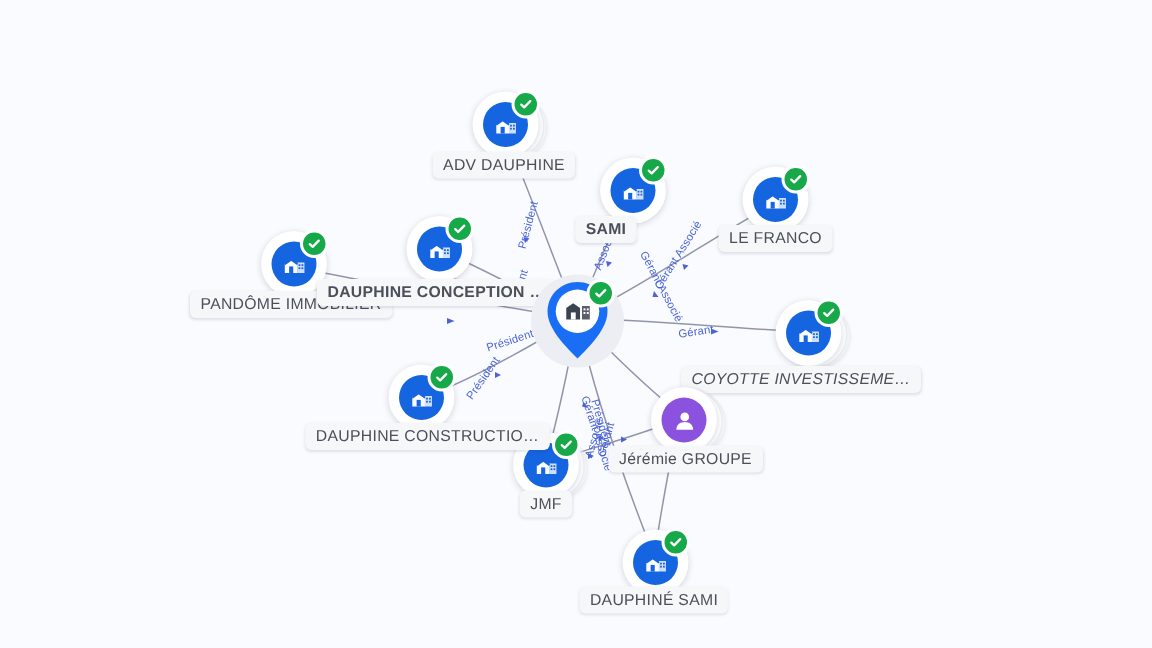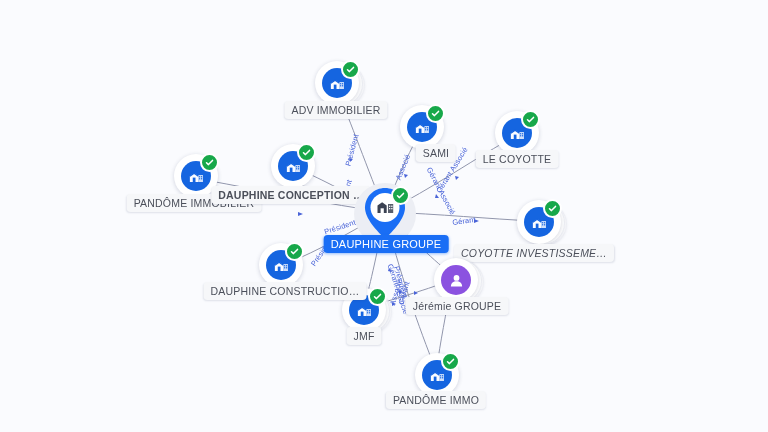--- a/index.html
+++ b/index.html
@@ -148,21 +148,21 @@
 </svg>
             </div>
             <div class="badge">
   <svg viewBox="0 0 12 12">
                 <path d="M2 6.3 L4.6 8.8 L10 3.2" stroke="#ffffff" stroke-width="2" fill="none" stroke-linecap="round" stroke-linejoin="round"></path>
               </svg>
             </div>
           </div>
         </div>
       </div>
-      <div class="lbl plain" style="left: 336px; top: 101px;">ADV IMMOBILIER</div>
+      <div class="lbl plain" style="left: 336px; top: 101px;">ADV DAUPHINE</div>
       <div class="node" style="left: 422px; top: 127px;">
         <div class="node-stack">
           <div class="disc">
             <div class="inner">
               <svg viewBox="0 0 20 20" width="17" height="17" fill="#ffffff">
   <path d="M2.2 16.5 v-7.2 l5-3.4 5 3.4 v7.2 z" fill="#ffffff" opacity=".98"></path>
   <path d="M12 16.5 v-8.2 h5.6 v8.2 z" fill="#cfe0fb"></path>
   <rect x="13" y="9.6" width="1.4" height="1.4" fill="#1565e0"></rect>
   <rect x="15.3" y="9.6" width="1.4" height="1.4" fill="#1565e0"></rect>
   <rect x="13" y="12" width="1.4" height="1.4" fill="#1565e0"></rect>
@@ -172,21 +172,21 @@
 </svg>
             </div>
             <div class="badge">
   <svg viewBox="0 0 12 12">
                 <path d="M2 6.3 L4.6 8.8 L10 3.2" stroke="#ffffff" stroke-width="2" fill="none" stroke-linecap="round" stroke-linejoin="round"></path>
               </svg>
             </div>
           </div>
         </div>
       </div>
-      <div class="lbl plain" style="left: 436px; top: 144px;">SAMI</div>
+      <div class="lbl plain" style="left: 404px; top: 144px; font-weight: bold;">SAMI</div>
       <div class="node" style="left: 517px; top: 133px;">
         <div class="node-stack">
           <div class="disc">
             <div class="inner">
               <svg viewBox="0 0 20 20" width="17" height="17" fill="#ffffff">
   <path d="M2.2 16.5 v-7.2 l5-3.4 5 3.4 v7.2 z" fill="#ffffff" opacity=".98"></path>
   <path d="M12 16.5 v-8.2 h5.6 v8.2 z" fill="#cfe0fb"></path>
   <rect x="13" y="9.6" width="1.4" height="1.4" fill="#1565e0"></rect>
   <rect x="15.3" y="9.6" width="1.4" height="1.4" fill="#1565e0"></rect>
   <rect x="13" y="12" width="1.4" height="1.4" fill="#1565e0"></rect>
@@ -196,21 +196,21 @@
 </svg>
             </div>
             <div class="badge">
   <svg viewBox="0 0 12 12">
                 <path d="M2 6.3 L4.6 8.8 L10 3.2" stroke="#ffffff" stroke-width="2" fill="none" stroke-linecap="round" stroke-linejoin="round"></path>
               </svg>
             </div>
           </div>
         </div>
       </div>
-      <div class="lbl plain" style="left: 517px; top: 150px;">LE COYOTTE</div>
+      <div class="lbl plain" style="left: 517px; top: 150px;">LE FRANCO</div>
       <div class="node" style="left: 539px; top: 222px;">
         <div class="node-stack">
           <div class="stack-card c3"></div>
                         <div class="stack-card c2"></div>
           <div class="disc">
             <div class="inner">
               <svg viewBox="0 0 20 20" width="17" height="17" fill="#ffffff">
   <path d="M2.2 16.5 v-7.2 l5-3.4 5 3.4 v7.2 z" fill="#ffffff" opacity=".98"></path>
   <path d="M12 16.5 v-8.2 h5.6 v8.2 z" fill="#cfe0fb"></path>
   <rect x="13" y="9.6" width="1.4" height="1.4" fill="#1565e0"></rect>
@@ -261,21 +261,21 @@
 </svg>
             </div>
             <div class="badge">
   <svg viewBox="0 0 12 12">
                 <path d="M2 6.3 L4.6 8.8 L10 3.2" stroke="#ffffff" stroke-width="2" fill="none" stroke-linecap="round" stroke-linejoin="round"></path>
               </svg>
             </div>
           </div>
         </div>
       </div>
-      <div class="lbl plain" style="left: 436px; top: 391px;">PANDÔME IMMO</div>
+      <div class="lbl plain" style="left: 436px; top: 391px;">DAUPHINÉ SAMI</div>
       <div class="node" style="left: 364px; top: 310px;">
         <div class="node-stack">
           <div class="stack-card c3"></div>
                         <div class="stack-card c2"></div>
           <div class="disc">
             <div class="inner">
               <svg viewBox="0 0 20 20" width="17" height="17" fill="#ffffff">
   <path d="M2.2 16.5 v-7.2 l5-3.4 5 3.4 v7.2 z" fill="#ffffff" opacity=".98"></path>
   <path d="M12 16.5 v-8.2 h5.6 v8.2 z" fill="#cfe0fb"></path>
   <rect x="13" y="9.6" width="1.4" height="1.4" fill="#1565e0"></rect>
@@ -387,15 +387,14 @@
           </g>
         </svg>
         <div class="badge">
           <svg viewBox="0 0 12 12">
               <path d="M2 6.3 L4.6 8.8 L10 3.2" stroke="#ffffff" stroke-width="2" fill="none" stroke-linecap="round" stroke-linejoin="round"></path>
             </svg>
         </div>
       </div>
     </div>
   </div>
-  <div class="lbl selected" id="center-label" style="left: 386px; top: 235px;">DAUPHINE GROUPE</div>
 
 </div>
 
 </body></html>

